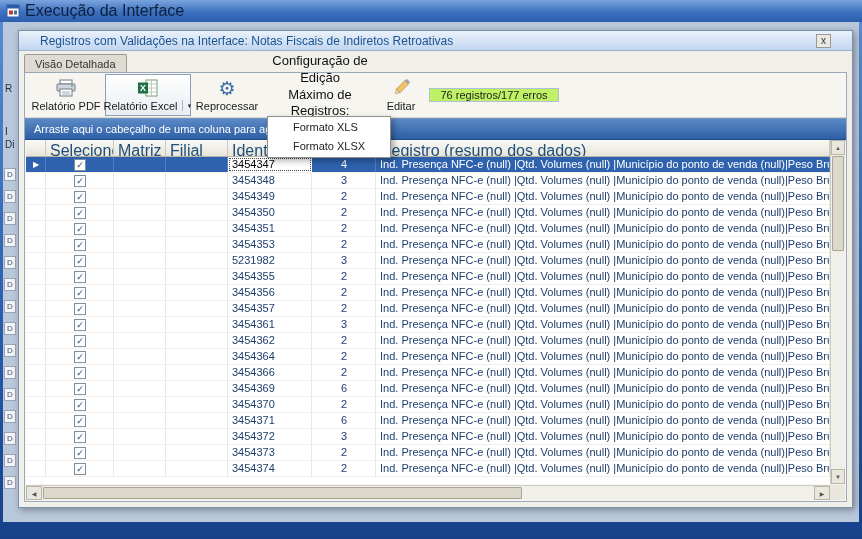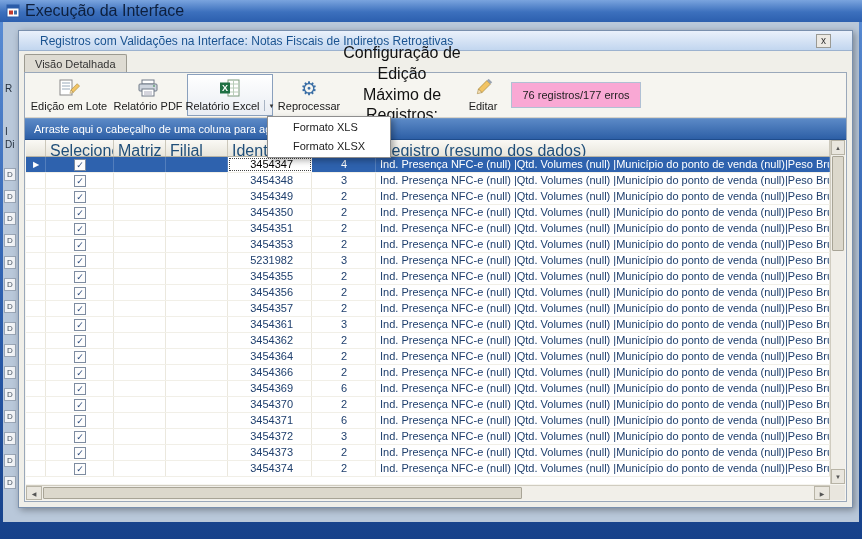--- a/index.html
+++ b/index.html
@@ -80,25 +80,25 @@
     background:linear-gradient(#ffffff,#e9edf3);
   }
   .w-er { width:80px; } .w-el { width:80px; } .w-pdf { width:74px; }
   .w-xls { width:86px; } .w-rep { width:68px; } .w-ed { width:40px; }
   .lbl-row { display:flex; align-items:center; gap:4px; }
   .split-sep { width:1px; height:11px; background:#a8b4c4; }
   .dd-arrow { font-size:6px; color:#333; }
   .gear-glyph { font-size:19px; color:#3a6ea5; line-height:1; }
   .config-block {
     width:118px; align-self:center; text-align:center;
-    font-size:16px; line-height:1.3; color:#111;
+    font-size:13px; line-height:1.3; color:#111;
   }
   .counter-box {
-    align-self:center; margin-left:8px; width:130px; height:26px;
-    background:#f9a8d4; border:1px solid #b0c0d4;
+    align-self:center; margin-left:8px; width:130px; height:14px;
+    background:#bef264; border:1px solid #b0c0d4;
     display:flex; align-items:center; justify-content:center;
     font-size:11px; color:#222;
   }
 
   
   .group-bar {
     position:absolute; top:45px; left:0; right:0; height:22px;
     background:linear-gradient(#5b89c6,#2d5fa6);
     border-top:1px solid #7096c6; border-bottom:1px solid #1f4c8c;
     color:#fff; font-size:11px;
@@ -125,21 +125,21 @@
     display:flex; height:16px; border-bottom:1px solid #f1efe7;
     font-size:11px; color:#20406e; background:#fff;
   }
   .cell {
     border-right:1px solid #ebe8de; padding:1px 3px 0 4px;
     white-space:nowrap; overflow:hidden; flex:none;
   }
   .w-ind { width:20px; } .w-sel { width:68px; } .w-mat { width:52px; }
   .w-fil { width:62px; } .w-id  { width:84px; } .w-err { width:64px; }
   .w-reg { flex:1 1 auto; min-width:0; }
-  .c-id { text-align:right; padding-right:18px; }
+  .c-id { padding-right:18px; }
   .c-err { text-align:center; }
   .c-ind { text-align:center; font-size:8px; padding-top:3px; color:#fff; }
   .checkbox {
     width:12px; height:12px; margin:1px auto 0;
     border:1px solid #7e8ca0; background:#fdfdfd;
     display:flex; align-items:center; justify-content:center;
     font-size:9px; line-height:1; color:#2c4a7c;
   }
   .grid-row.selected { background:#2e62ae; color:#fff; }
   .grid-row.selected .cell { border-right-color:rgba(255,255,255,.18); }
@@ -231,35 +231,20 @@
     </div>
 
     <div class="tabs">
       <div class="tab">Visão Detalhada</div>
     </div>
 
     <div class="tab-panel">
 
       <div class="toolbar">
 
-        <div class="tb-btn w-el">
-          <span class="icn">
-            <svg width="22" height="18" viewBox="0 0 22 18">
-              <rect x="2" y="1" width="12" height="15" fill="#fff" stroke="#8a8a8a"></rect>
-              <line x1="4" y1="4" x2="12" y2="4" stroke="#9ab"></line>
-              <line x1="4" y1="7" x2="12" y2="7" stroke="#9ab"></line>
-              <line x1="4" y1="10" x2="12" y2="10" stroke="#9ab"></line>
-              <g transform="rotate(45 16 10)">
-                <rect x="14.5" y="4" width="3.4" height="9" fill="#f2c464" stroke="#9c7a2e" stroke-width="0.5"></rect>
-                <path d="M14.5 13 L16.2 16 L17.9 13 Z" fill="#f7e2b8" stroke="#9c7a2e" stroke-width="0.4"></path>
-              </g>
-            </svg>
-          </span>
-          <span>Edição em Lote</span>
-        </div>
 
         <div class="tb-btn w-pdf">
           <span class="icn">
             <svg width="24" height="18" viewBox="0 0 24 18">
               <rect x="6" y="1" width="12" height="4" fill="#fff" stroke="#707a88"></rect>
               <rect x="3" y="5" width="18" height="7" rx="1" fill="#cfd6df" stroke="#707a88"></rect>
               <circle cx="18" cy="7" r="0.9" fill="#5a9a6a"></circle>
               <rect x="6" y="10" width="12" height="7" fill="#fff" stroke="#707a88"></rect>
               <line x1="8" y1="13" x2="16" y2="13" stroke="#aab"></line>
               <line x1="8" y1="15" x2="16" y2="15" stroke="#aab"></line>

